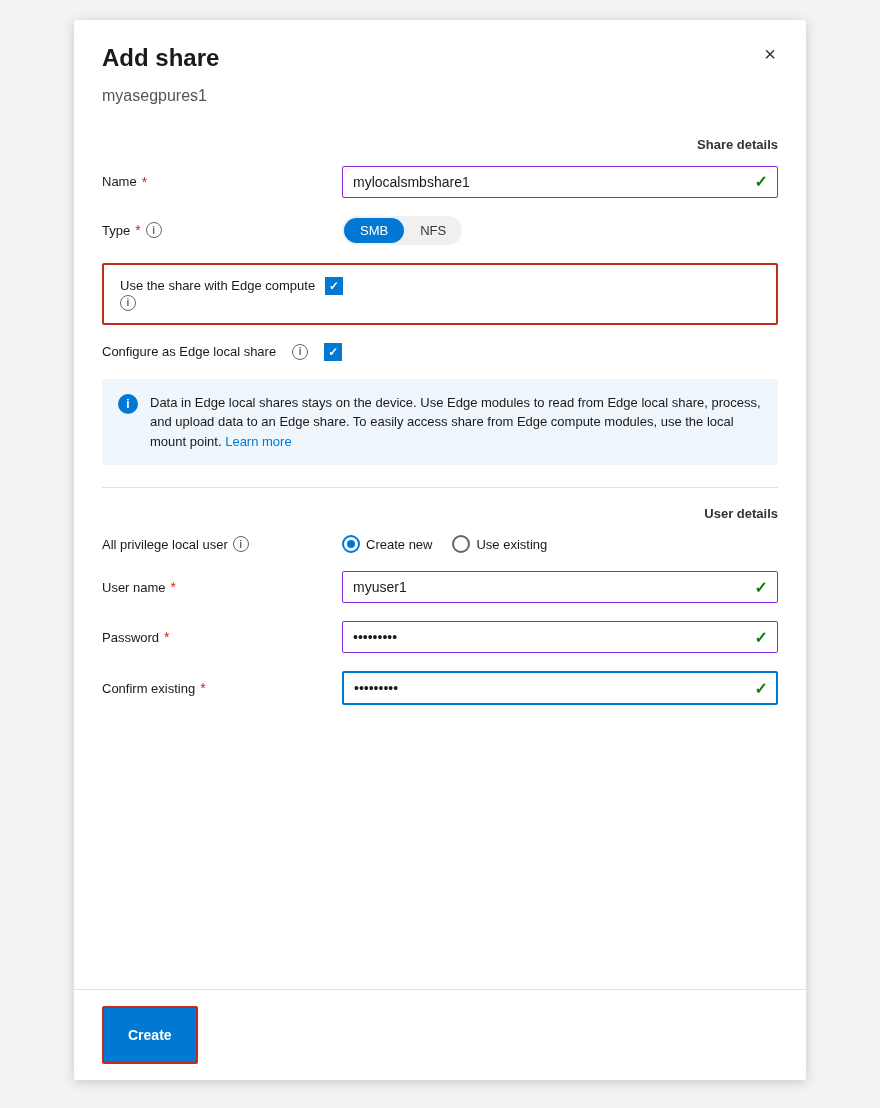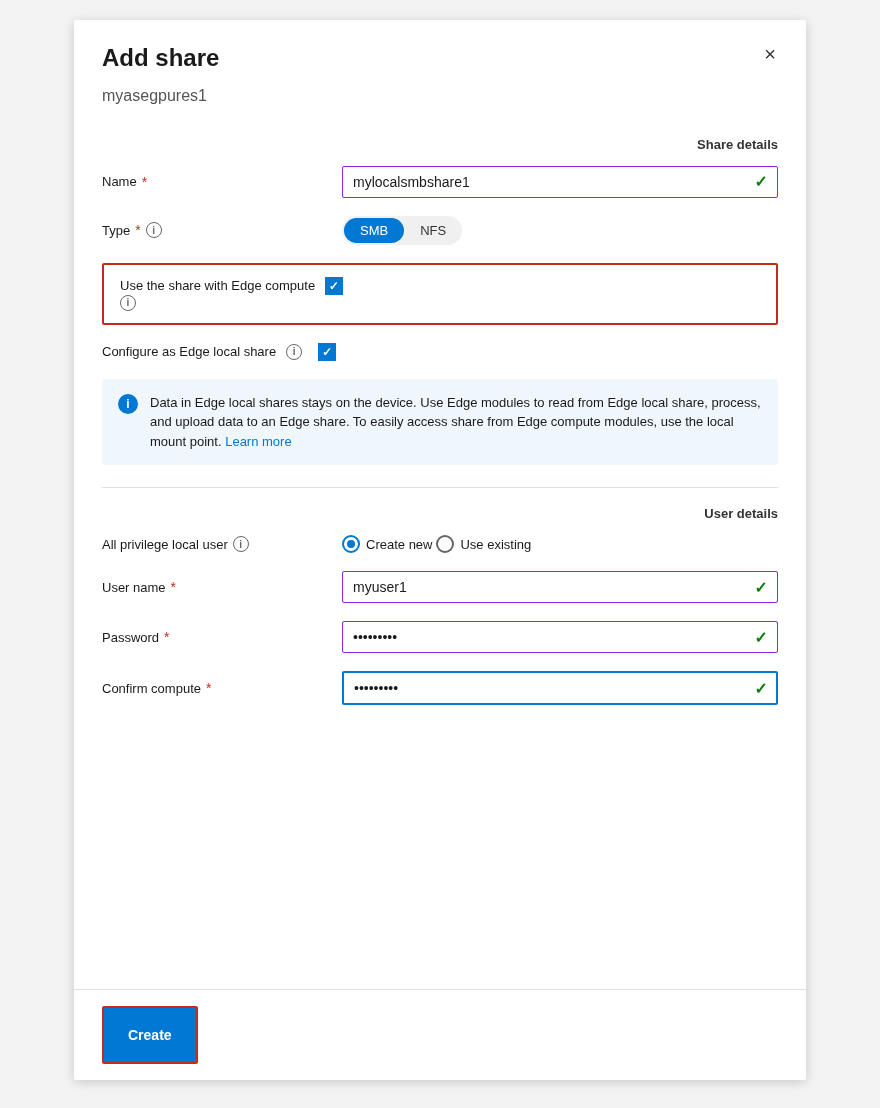--- a/index.html
+++ b/index.html
@@ -211,21 +211,21 @@
     }
     .info-box-link {
       color: #0078d4;
       text-decoration: none;
       cursor: pointer;
     }
     
     .radio-group {
       display: flex;
       align-items: center;
-      gap: 4px;
+      gap: 20px;
     }
     .radio-option {
       display: flex;
       align-items: center;
       gap: 6px;
       cursor: pointer;
     }
     .radio-circle {
       width: 18px;
       height: 18px;
@@ -328,21 +328,21 @@
           <span class="form-label" style="min-width:unset;">Use the share with Edge compute</span>
           <span class="checkbox-blue">✓</span>
         </div>
         <div class="box-row">
           <span class="info-icon">i</span>
         </div>
       </div>
     </div>
 
     <div class="edge-local-row">
-      <span class="form-label" style="min-width:unset; margin-right:2px;">Configure as Edge local share</span>
+      <span class="form-label" style="min-width:unset; margin-right:8px;">Configure as Edge local share</span>
       <span class="info-icon">i</span>
       <span class="checkbox-blue" style="margin-left:8px;">✓</span>
     </div>
 
     <div class="info-box">
       <div class="info-box-icon">i</div>
       <div class="info-box-text">
         <span>Data in Edge local shares stays on the device. Use Edge modules to read from Edge local share, process, and upload data to an Edge share. To easily access share from Edge compute modules, use the local mount point.</span>
         <a class="info-box-link">Learn more</a>
       </div>
@@ -386,21 +386,21 @@
         <span class="required-star">*</span>
       </div>
       <div class="input-wrapper">
         <input type="password" value="password1" style="">
         <span class="input-check">✓</span>
       </div>
     </div>
 
     <div class="form-row">
       <div class="form-label">
-        <span>Confirm compute</span>
+        <span>Confirm existing</span>
         <span class="required-star">*</span>
       </div>
       <div class="input-wrapper">
         <input type="password" value="password1" class="focused" style="border-color: rgb(0, 120, 212); border-width: 2px;">
         <span class="input-check">✓</span>
       </div>
     </div>
 
   </div>
 

